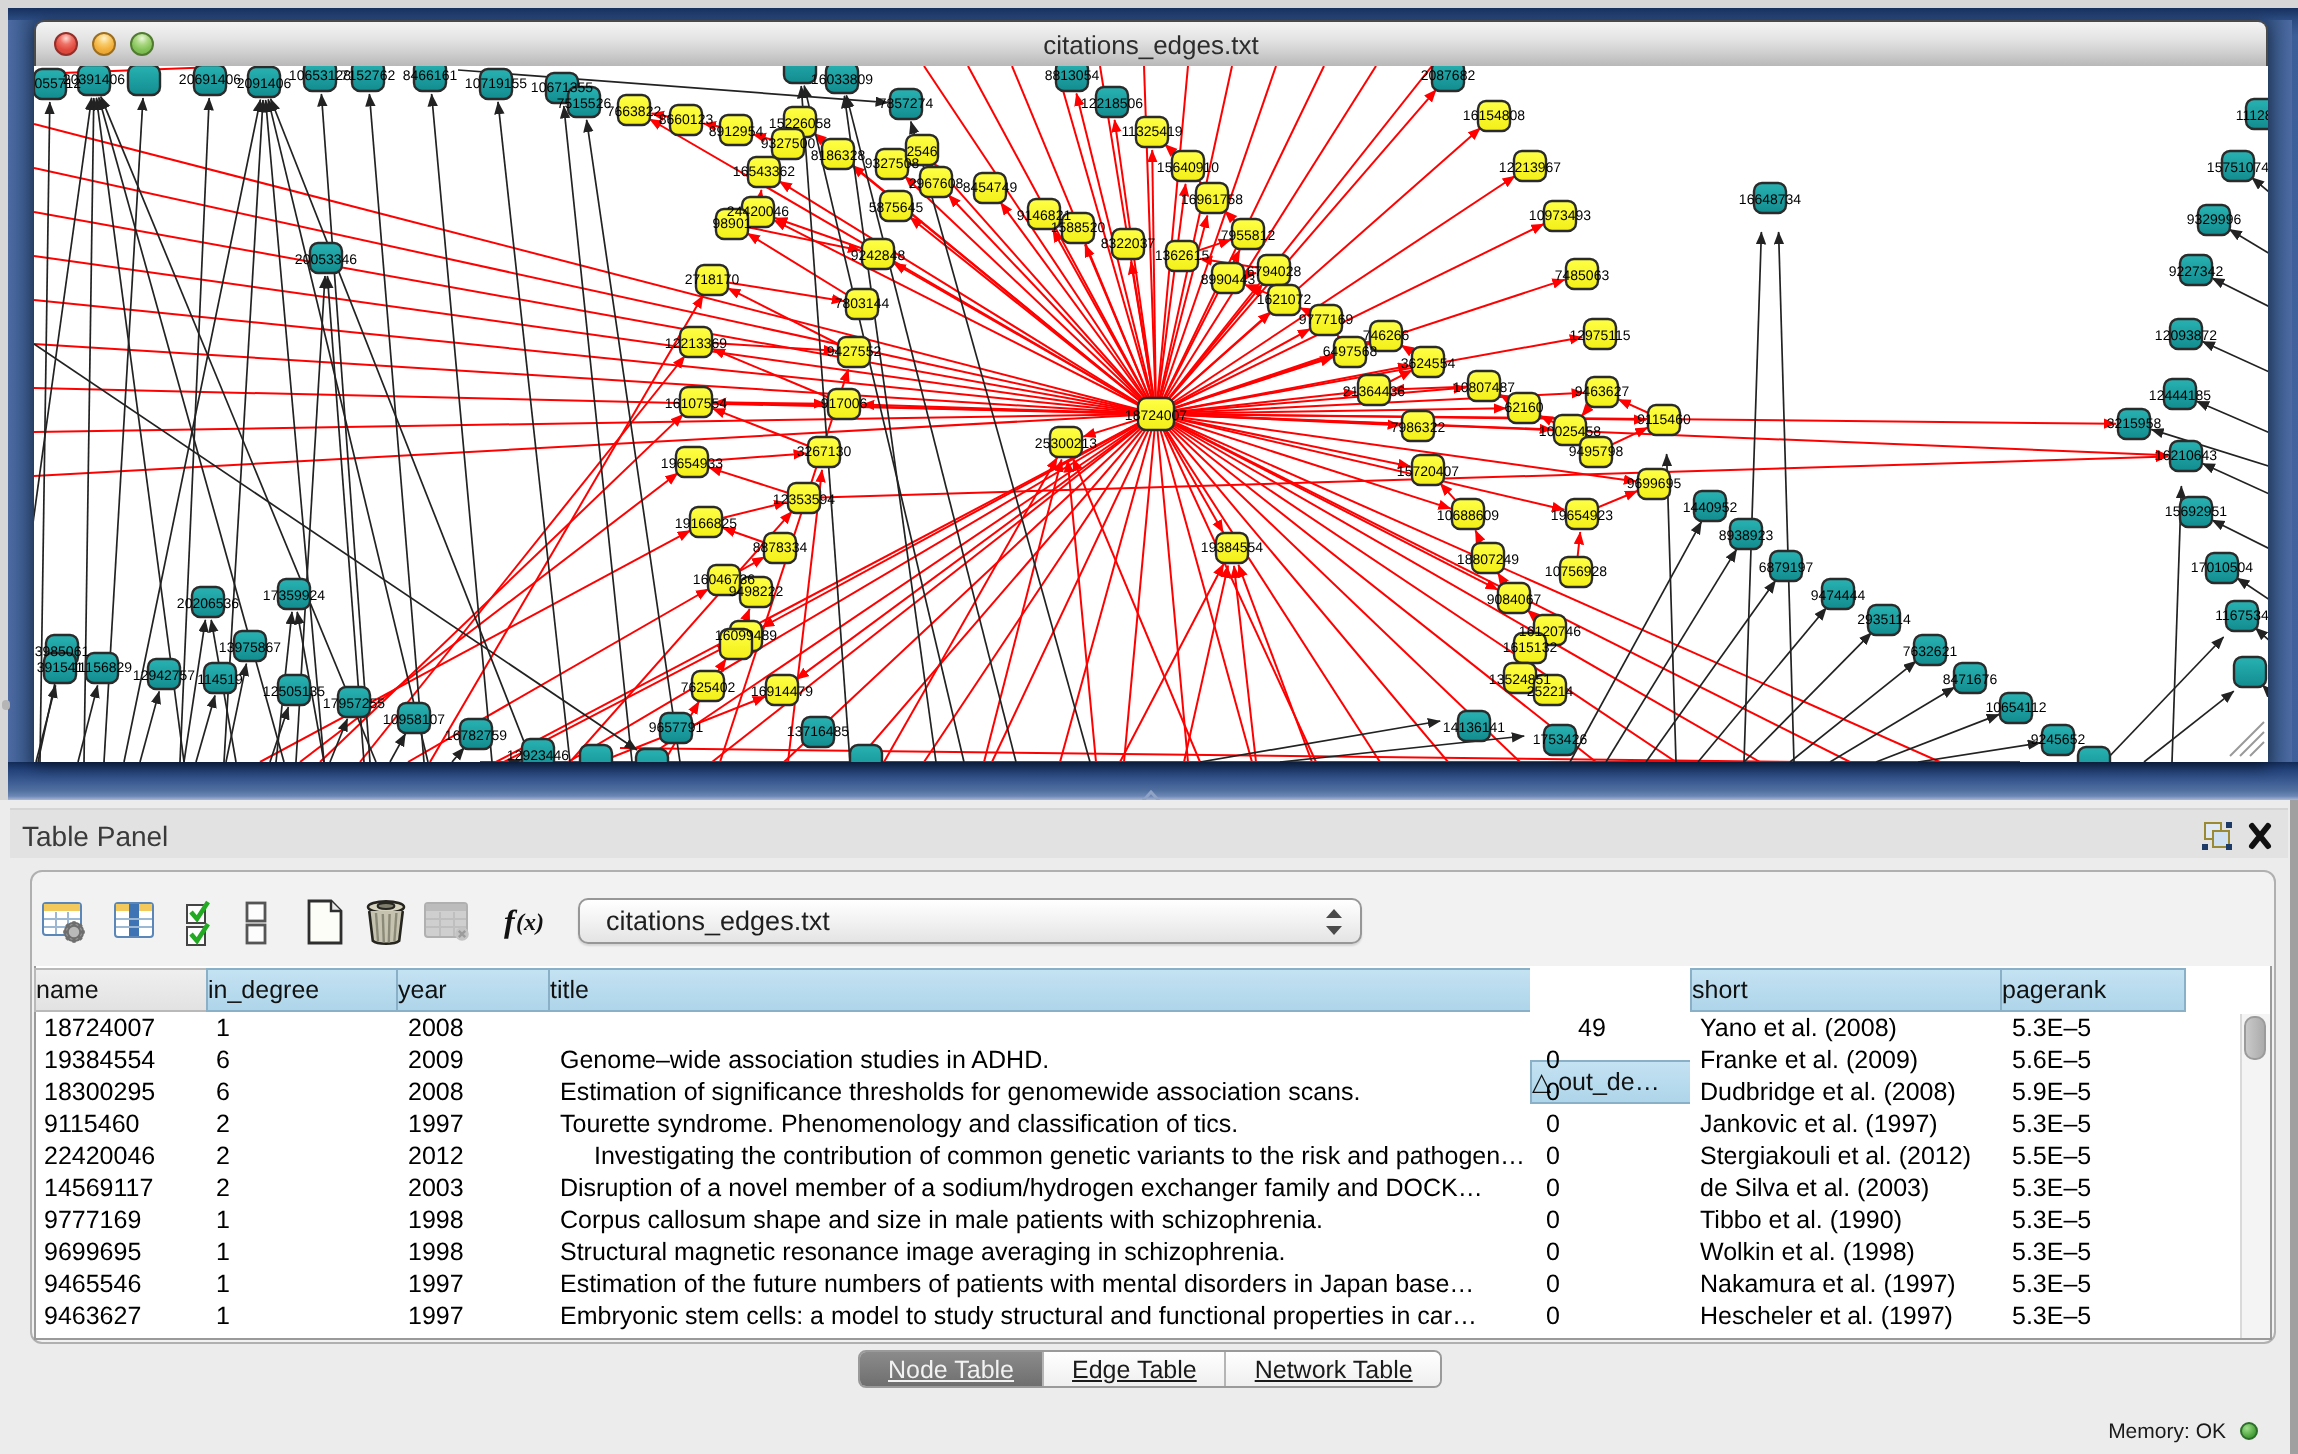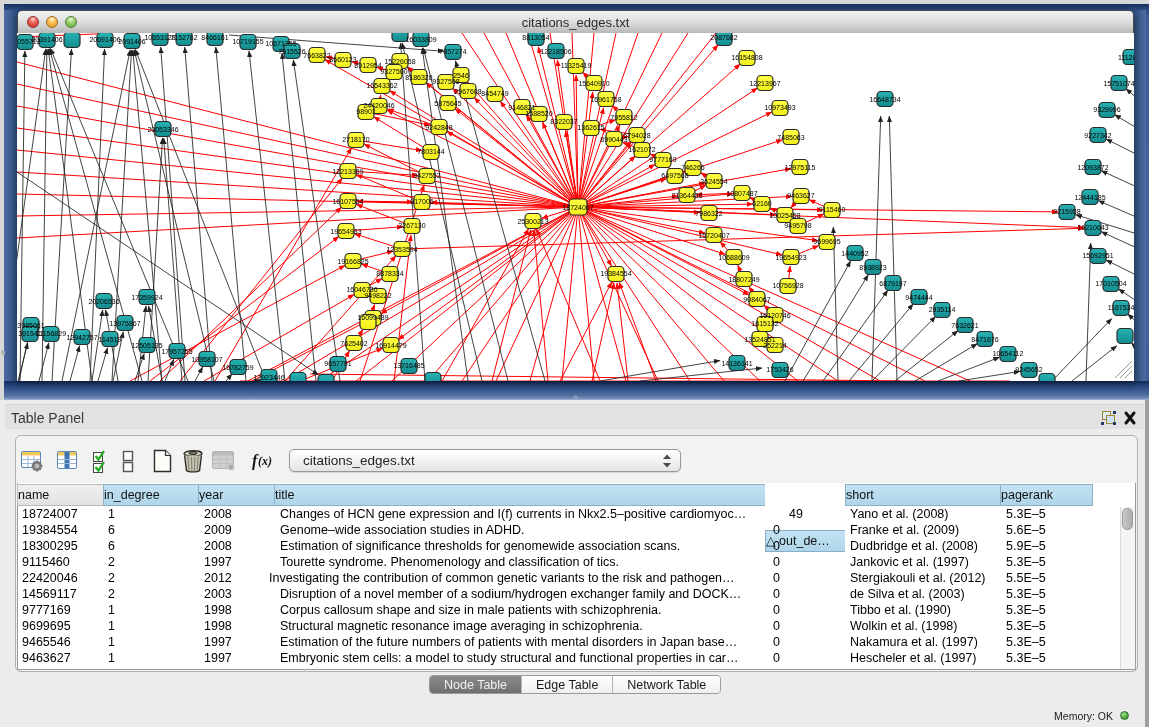--- a/index.html
+++ b/index.html
@@ -16,21 +16,21 @@
 #tphead span { position:absolute; left:6px; top:5px; font-size:14px; color:#3a3a3a; }
 #tbox { position:absolute; left:15px; top:35px; width:1123px; height:237px; background:#f2f2f2; border:1px solid #b0b0b0; border-radius:6px; }
 #combo { position:absolute; left:289px; top:449px; width:392px; height:23px; border:1px solid #979797; border-radius:5px;
   background:linear-gradient(180deg,#ffffff,#f2f2f2 50%,#e4e4e4); box-shadow:0 1px 1px rgba(0,0,0,.12); }
 #combo span { position:absolute; left:13px; top:3px; font-size:13.5px; color:#1e1e1e; }
 .thdr { position:absolute; top:484px; height:22px; background:linear-gradient(180deg,#c4e2f2,#aed5ea); border:1px solid #89b0c6; border-right:none;
   font-size:12.5px; color:#111; text-align:left; line-height:21px; }
 .tr { position:absolute; left:17px; width:1103px; height:16px; font-size:12.5px; color:#000; }
 .tr span { position:absolute; top:1px; white-space:pre; }
 #tabs { position:absolute; left:429px; top:675px; height:19px; display:flex; border:1px solid #9a9a9a; border-radius:4px; overflow:hidden; font-size:12.5px; }
-#tabs div { padding:0 14px; line-height:18px; background:linear-gradient(180deg,#ffffff,#efefef); color:#1a1a1a; border-left:1px solid #b5b5b5; }
+#tabs div { padding:0 14px; line-height:18px; background:linear-gradient(180deg,#ffffff,#efefef); color:#1a1a1a; border-left:1px solid #b5b5b5;text-decoration:underline; }
 #tabs div:first-child { border-left:none; background:linear-gradient(180deg,#8b8b8b,#6f6f6f); color:#f2f2f2; }
 #mem { position:absolute; right:36px; top:710px; font-size:10.5px; color:#1a1a1a; }
 </style></head><body>
 <div id="desk"></div>
 <div style="position:absolute;left:0;top:0;width:4px;height:400px;background:#d7d7d7;"></div>
 <div style="position:absolute;left:0;top:0;width:1149px;height:4px;background:#d7d7d7;"></div>
 <div id="divider"></div>
 <div style="position:absolute;left:4px;top:10px;width:13px;height:371px;background:linear-gradient(90deg,#4d6ba3,#31507f)"></div>
 <div style="position:absolute;left:1134px;top:10px;width:12px;height:371px;background:linear-gradient(90deg,#31507f,#4d6ba3)"></div>
 <div style="position:absolute;left:1px;top:350px;width:4px;height:5px;background:#b5b5b5;border-radius:2px;"></div>
@@ -661,21 +661,20 @@
 <div class="thdr" style="left:103px;width:95px;">in_degree</div>
 <div class="thdr" style="left:198px;width:76px;">year</div>
 <div class="thdr" style="left:274px;width:491px;">title</div>
 <div class="thdr" style="left:765px;width:80px;margin-top:46px;">△ out_de…</div>
 <div class="thdr" style="left:845px;width:155px;">short</div>
 <div class="thdr" style="left:1000px;width:93px;border-right:1px solid #89b0c6;">pagerank</div>
 <div class="tr" style="top:506px">
     <span style="left:5px">18724007</span>
     <span style="left:91px">1</span>
     <span style="left:187px">2008</span>
-    <span style="left:263px">Changes of HCN gene expression and I(f) currents in Nkx2.5–positive cardiomyoc…</span>
     <span style="left:772px">49</span>
     <span style="left:833px">Yano et al. (2008)</span>
     <span style="left:989px">5.3E–5</span>
   </div>
 <div class="tr" style="top:522px">
     <span style="left:5px">19384554</span>
     <span style="left:91px">6</span>
     <span style="left:187px">2009</span>
     <span style="left:263px">Genome–wide association studies in ADHD.</span>
     <span style="left:756px">0</span>
@@ -697,21 +696,21 @@
     <span style="left:187px">1997</span>
     <span style="left:263px">Tourette syndrome. Phenomenology and classification of tics.</span>
     <span style="left:756px">0</span>
     <span style="left:833px">Jankovic et al. (1997)</span>
     <span style="left:989px">5.3E–5</span>
   </div>
 <div class="tr" style="top:570px">
     <span style="left:5px">22420046</span>
     <span style="left:91px">2</span>
     <span style="left:187px">2012</span>
-    <span style="left:252px">Investigating the contribution of common genetic variants to the risk and pathogen…</span>
+    <span style="left:280px">Investigating the contribution of common genetic variants to the risk and pathogen…</span>
     <span style="left:756px">0</span>
     <span style="left:833px">Stergiakouli et al. (2012)</span>
     <span style="left:989px">5.5E–5</span>
   </div>
 <div class="tr" style="top:586px">
     <span style="left:5px">14569117</span>
     <span style="left:91px">2</span>
     <span style="left:187px">2003</span>
     <span style="left:263px">Disruption of a novel member of a sodium/hydrogen exchanger family and DOCK…</span>
     <span style="left:756px">0</span>

